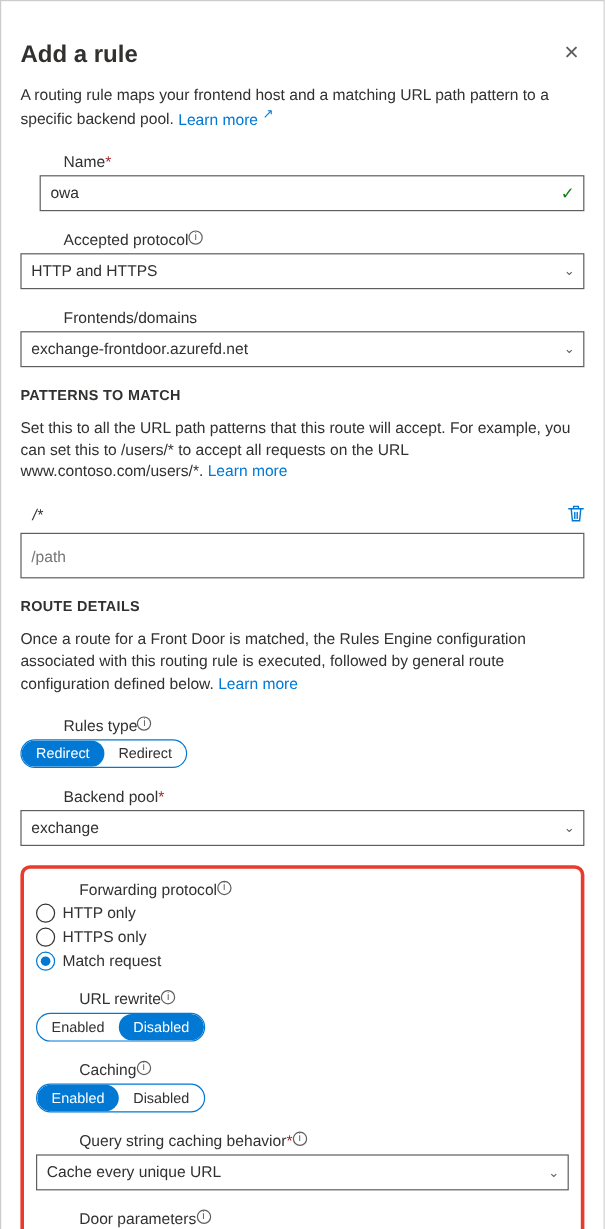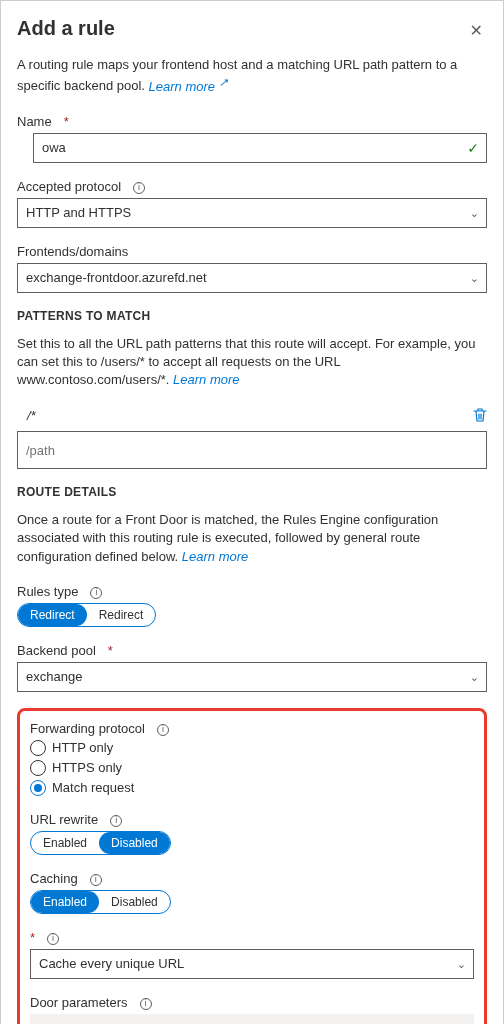--- a/index.html
+++ b/index.html
@@ -1,24 +1,24 @@
 <!DOCTYPE html>
 <html><head>
 <meta charset="utf-8">
 <style>
   * { box-sizing: border-box; margin: 0; padding: 0; font-family: "Segoe UI", Arial, sans-serif; }
   body { background: #fff; color: #323130; font-size: 13px; }
   .panel { width: 504px; border: 1px solid #ccc; padding: 16px 16px 0 16px; position: relative; }
-  .header { display: flex; align-items: flex-start; margin-bottom: 12px; }
+  .header { display: flex; align-items: flex-end; margin-bottom: 12px; margin-top: 13px; }
   .header h1 { font-size: 20px; font-weight: 600; flex: 1; }
   .close-x { font-size: 16px; color: #605e5c; cursor: pointer; padding: 4px; }
   .desc { font-size: 13px; color: #323130; line-height: 1.4; margin-bottom: 18px; }
-  a.link, span.link { color: #0078d4; text-decoration: none; cursor: pointer; font-style: italic; }
+  a.link, span.link { color: #0078d4; text-decoration: none; cursor: pointer; }
   .ext-icon { font-size: 11px; vertical-align: super; }
-  .label-row { display: flex; align-items: flex-end; gap: 12px; margin-bottom: 4px; font-size: 13px; color: #323130; }
+  .label-row { display: flex; align-items: flex-start; gap: 0; margin-bottom: 4px; font-size: 13px; color: #323130; margin-left: 36px; }
   .required { color: #a4262c; }
   .info-icon { width: 12px; height: 12px; border: 1px solid #605e5c; border-radius: 50%; display: inline-flex; align-items: center; justify-content: center; font-size: 9px; color: #605e5c; line-height: 1; cursor: default; }
   .field { margin-bottom: 16px; }
   input.text, .select {
     width: 100%; height: 30px; border: 1px solid #605e5c; padding: 0 8px;
     font-size: 13px; background: #fff; color: #323130;
   }
   .name-input { border: 1px solid #7a4fb0; position: relative; }
   .name-wrap { position: relative; padding-left: 16px; }
   .check { position: absolute; right: 8px; top: 50%; transform: translateY(-50%); color: #107c10; font-size: 14px; }
@@ -169,20 +169,21 @@
         <span class="info-icon">i</span>
       </div>
       <div class="seg">
         <span class="seg-item on">Enabled</span>
         <span class="seg-item">Disabled</span>
       </div>
     </div>
 
     <div class="field">
       <div class="label-row">
+        <span>Query string caching behavior</span>
         <span class="required">*</span>
         <span class="info-icon">i</span>
       </div>
       <div class="select-wrap">
         <input class="select" readonly="" value="Cache every unique URL" style="">
         <span class="chev">⌄</span>
       </div>
     </div>
 
     <div class="field">

